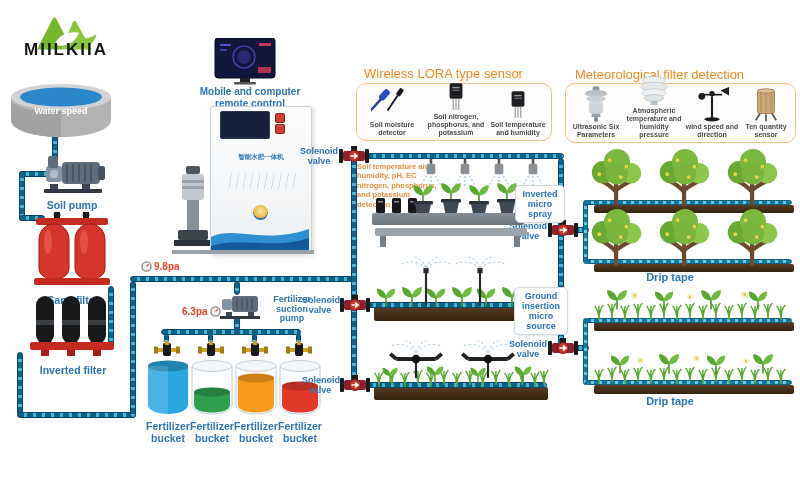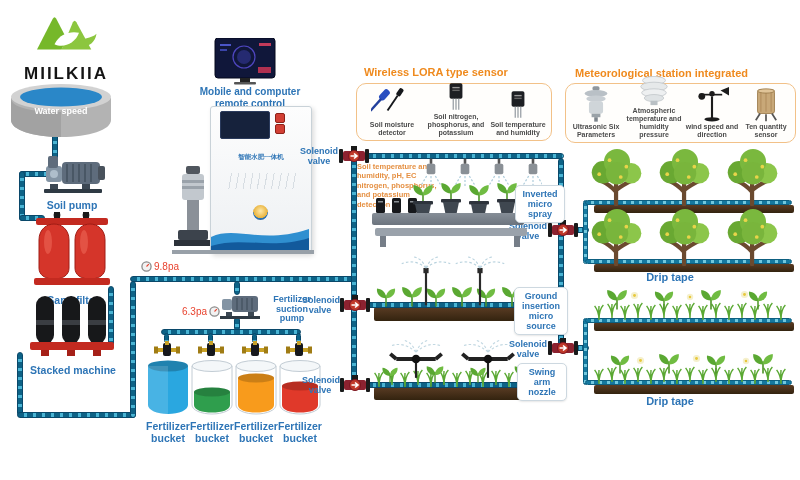--- a/index.html
+++ b/index.html
@@ -10,26 +10,26 @@
       border:1px solid #09486a;border-radius:3px;box-sizing:border-box}
   .pv{position:absolute;width:6px;background:repeating-linear-gradient(180deg,#0d6286 0 6px,#49b4d4 6px 9px);
       border:1px solid #09486a;border-radius:3px;box-sizing:border-box}
   .ph.thin{height:5px;background:repeating-linear-gradient(90deg,#1579a0 0 5px,#72c8de 5px 8px);border-color:#0d5f80}
   .pv.thin{width:5px;background:repeating-linear-gradient(180deg,#1579a0 0 5px,#72c8de 5px 8px);border-color:#0d5f80}
   .lbl{position:absolute;color:#2e75b6;font-weight:700;font-size:10.5px;text-align:center;line-height:1.15}
   .lbl.sm{font-size:9px;line-height:1.08}
   .tag{position:absolute;background:#fff;border:1px solid #cdd8e0;border-radius:5px;color:#2e75b6;
        font-weight:700;font-size:9px;text-align:center;line-height:1.12;padding:3px 2px;
        box-shadow:0 1px 2px rgba(0,0,0,.10)}
-  .otitle{position:absolute;color:#ef8a1e;font-weight:700;font-size:11px;white-space:nowrap}
+  .otitle{position:absolute;color:#ef8a1e;font-weight:400;font-size:13px;white-space:nowrap}
   .obox{position:absolute;border:1.5px solid #f2c188;border-radius:10px;background:#fffefc;
         display:flex;justify-content:space-evenly;align-items:flex-end;padding:5px 2px 3px;box-sizing:border-box}
   .oitem{display:flex;flex-direction:column;align-items:center;gap:1px}
   .oitem .cap{font-size:7px;color:#4c4c4c;text-align:center;line-height:1.15;font-weight:600}
-  .red{position:absolute;color:#e8432f;font-weight:400;font-size:10px;display:flex;align-items:center;gap:2px;white-space:nowrap}
+  .red{position:absolute;color:#e8432f;font-weight:700;font-size:10px;display:flex;align-items:center;gap:2px;white-space:nowrap}
   .soil{position:absolute;background:linear-gradient(180deg,#5a3c24,#33230f);border-radius:2px}
   .note{position:absolute;color:#e59043;font-size:7.5px;font-weight:700;line-height:1.25}
   .brand{position:absolute;color:#141414;font-weight:700;font-size:17px;letter-spacing:2px;text-align:center}
   .cab{position:absolute;left:210px;top:106px;width:100px;height:146px;
        background:linear-gradient(180deg,#fdfdfd,#edf0f3);border:1px solid #c9d2d8;border-radius:3px;
        box-shadow:2px 2px 5px rgba(0,0,0,.14)}
   .cab .scr{position:absolute;left:9px;top:4px;width:48px;height:26px;background:#16223c;border:1px solid #2a3a5c;border-radius:2px}
   .cab .btn{position:absolute;width:8px;height:8px;border-radius:2px;background:#d23f34;border:1px solid #8e2219}
   .cab .cntext{position:absolute;left:0;top:46px;width:100%;text-align:center;color:#2e75b6;font-size:6.5px;font-weight:700}
   .cab .badge{position:absolute;left:42px;top:98px;width:15px;height:15px;border-radius:50%;
@@ -145,21 +145,21 @@
   <div class="pv thin" style="left:583px;top:318px;height:67px"></div>
   <div class="ph thin" style="left:585px;top:318px;width:207px"></div>
   <div class="ph thin" style="left:585px;top:380px;width:207px"></div>
 
   <svg class="abs" style="left:30px;top:6px" width="70" height="50" viewBox="0 0 80 54">
     <path d="M8,48 L26,13 Q28,9.5 30,13 L42,36 L36,48 Z" fill="#76b82a"></path>
     <path d="M36,48 L49,17 Q51,13.5 53,17 L70,48 Z" fill="#8cc63f"></path>
     <path d="M28,42 C34,30 46,27 56,29 C52,41 38,47 28,42 Z" fill="#ffffff"></path>
     <path d="M52,42 C60,34 70,36 76,30 C74,43 62,48 52,42 Z" fill="#8cc63f"></path>
   </svg>
-  <div class="brand" style="left:10px;top:64px;width:112px">MIILKIIA</div>
+  <div class="brand" style="left:10px;top:40px;width:112px">MIILKIIA</div>
 
   <svg class="abs" style="left:8px;top:80px" width="106" height="60" viewBox="0 0 106 60">
     <path d="M3,18 L3,40 C3,50 25,57 53,57 C81,57 103,50 103,40 L103,18 Z" fill="#b3b3b3"></path>
     <path d="M3,18 L3,40 C3,50 25,57 53,57 L53,32 C25,32 3,28 3,18 Z" fill="#a2a2a2"></path>
     <ellipse cx="53" cy="17" rx="50" ry="13" fill="#d2d2d2"></ellipse>
     <ellipse cx="53" cy="17" rx="41" ry="9.5" fill="#2a87c8"></ellipse>
   </svg>
   <div class="abs" style="left:31px;top:106px;width:60px;color:#fff;font-size:9px;font-weight:700;text-align:center;line-height:1.15">Water speed</div>
 
   <svg class="abs" style="left:38px;top:154px" width="72" height="42" viewBox="0 0 72 42">
@@ -194,21 +194,21 @@
     <rect x="34" y="2" width="18" height="48" rx="9" fill="#17181a"></rect>
     <rect x="60" y="2" width="18" height="48" rx="9" fill="#17181a"></rect>
     <rect x="8" y="26" width="18" height="5" fill="#3a3d42"></rect>
       <rect x="34" y="26" width="18" height="5" fill="#3a3d42"></rect>
       <rect x="60" y="26" width="18" height="5" fill="#3a3d42"></rect>
     <rect x="2" y="48" width="84" height="8" rx="2" fill="#c32a20"></rect>
     <rect x="13" y="56" width="8" height="6" fill="#a52018"></rect>
       <rect x="39" y="56" width="8" height="6" fill="#a52018"></rect>
       <rect x="65" y="56" width="8" height="6" fill="#a52018"></rect>
   </svg>
-  <div class="lbl" style="left:24px;top:364px;width:98px">Stacked machine</div>
+  <div class="lbl" style="left:24px;top:364px;width:98px">Inverted filter</div>
 
   <div class="red" style="left:141px;top:261px">
     <svg class="gauge" width="11" height="11" viewBox="0 0 12 12">
       <circle cx="6" cy="6" r="5" fill="#f2f2f2" stroke="#8a8a8a" stroke-width="1.4"></circle>
       <path d="M6,6 L8.5,3.5" stroke="#e8432f" stroke-width="1.2"></path>
     </svg>
     <span>9.8pa</span>
   </div>
 
   <svg class="abs" style="left:214px;top:38px" width="62" height="48" viewBox="0 0 62 48">
@@ -389,21 +389,20 @@
       <use href="#sym-blades" x="143" y="32" width="14" height="18"></use>
     <use href="#sym-blades" x="156" y="34" width="14" height="18"></use>
       <use href="#sym-blades" x="165" y="32" width="14" height="18"></use>
     <use href="#sym-seedling" x="8" y="28" width="20" height="20"></use>
       <use href="#sym-seedling" x="52" y="26" width="22" height="22"></use>
     <use href="#sym-seedling" x="96" y="28" width="20" height="20"></use>
       <use href="#sym-seedling" x="140" y="26" width="22" height="22"></use>
     <use href="#sym-swing-sprinkler" x="14" y="2" width="60" height="42"></use>
     <use href="#sym-swing-sprinkler" x="86" y="2" width="60" height="42"></use>
   </svg>
-  <div class="tag" style="left:517px;top:363px;width:44px">Swing arm nozzle</div>
 
   <svg class="abs" style="left:584px;top:148px" width="210" height="120">
     <use href="#sym-tree" x="2" y="0" width="62" height="58"></use>
     <use href="#sym-tree" x="70" y="0" width="62" height="58"></use>
     <use href="#sym-tree" x="138" y="0" width="62" height="58"></use>
     <use href="#sym-tree" x="2" y="60" width="62" height="58"></use>
     <use href="#sym-tree" x="70" y="60" width="62" height="58"></use>
     <use href="#sym-tree" x="138" y="60" width="62" height="58"></use>
   </svg>
   <div class="lbl" style="left:600px;top:271px;width:140px;font-size:11px">Drip tape</div>
@@ -486,21 +485,21 @@
       <svg width="22" height="30" viewBox="0 0 24 32">
         <rect x="5" y="1" width="14" height="17" rx="2" fill="#1d1f23"></rect>
         <rect x="8" y="5" width="8" height="1.5" fill="#999"></rect>
           <rect x="8" y="8" width="8" height="1.5" fill="#666"></rect>
         <path d="M9,18 V30 M12,18 V30 M15,18 V30" stroke="#9aa0a6" stroke-width="1.4"></path>
       </svg>
       <div class="cap" style="width:58px">Soil temperature and humidity</div>
     </div>
   </div>
 
-  <div class="otitle" style="left:575px;top:67px">Meteorological station integrated</div>
+  <div class="otitle" style="left:575px;top:67px">Meteorological filter detection</div>
   <div class="obox" style="left:565px;top:83px;width:231px;height:60px">
     <div class="oitem">
       <svg width="30" height="36" viewBox="0 0 34 40">
         <rect x="13" y="0" width="8" height="5" rx="2" fill="#8f979e"></rect>
         <ellipse cx="17" cy="8" rx="13" ry="4" fill="#b9c0c6"></ellipse>
         <ellipse cx="17" cy="14" rx="11" ry="3.5" fill="#c8ced3"></ellipse>
         <rect x="9" y="17" width="16" height="14" rx="3" fill="#cfd5d9"></rect>
         <rect x="12" y="31" width="10" height="4" fill="#9aa2a8"></rect>
         <rect x="15" y="35" width="4" height="5" fill="#7d858c"></rect>
       </svg>

